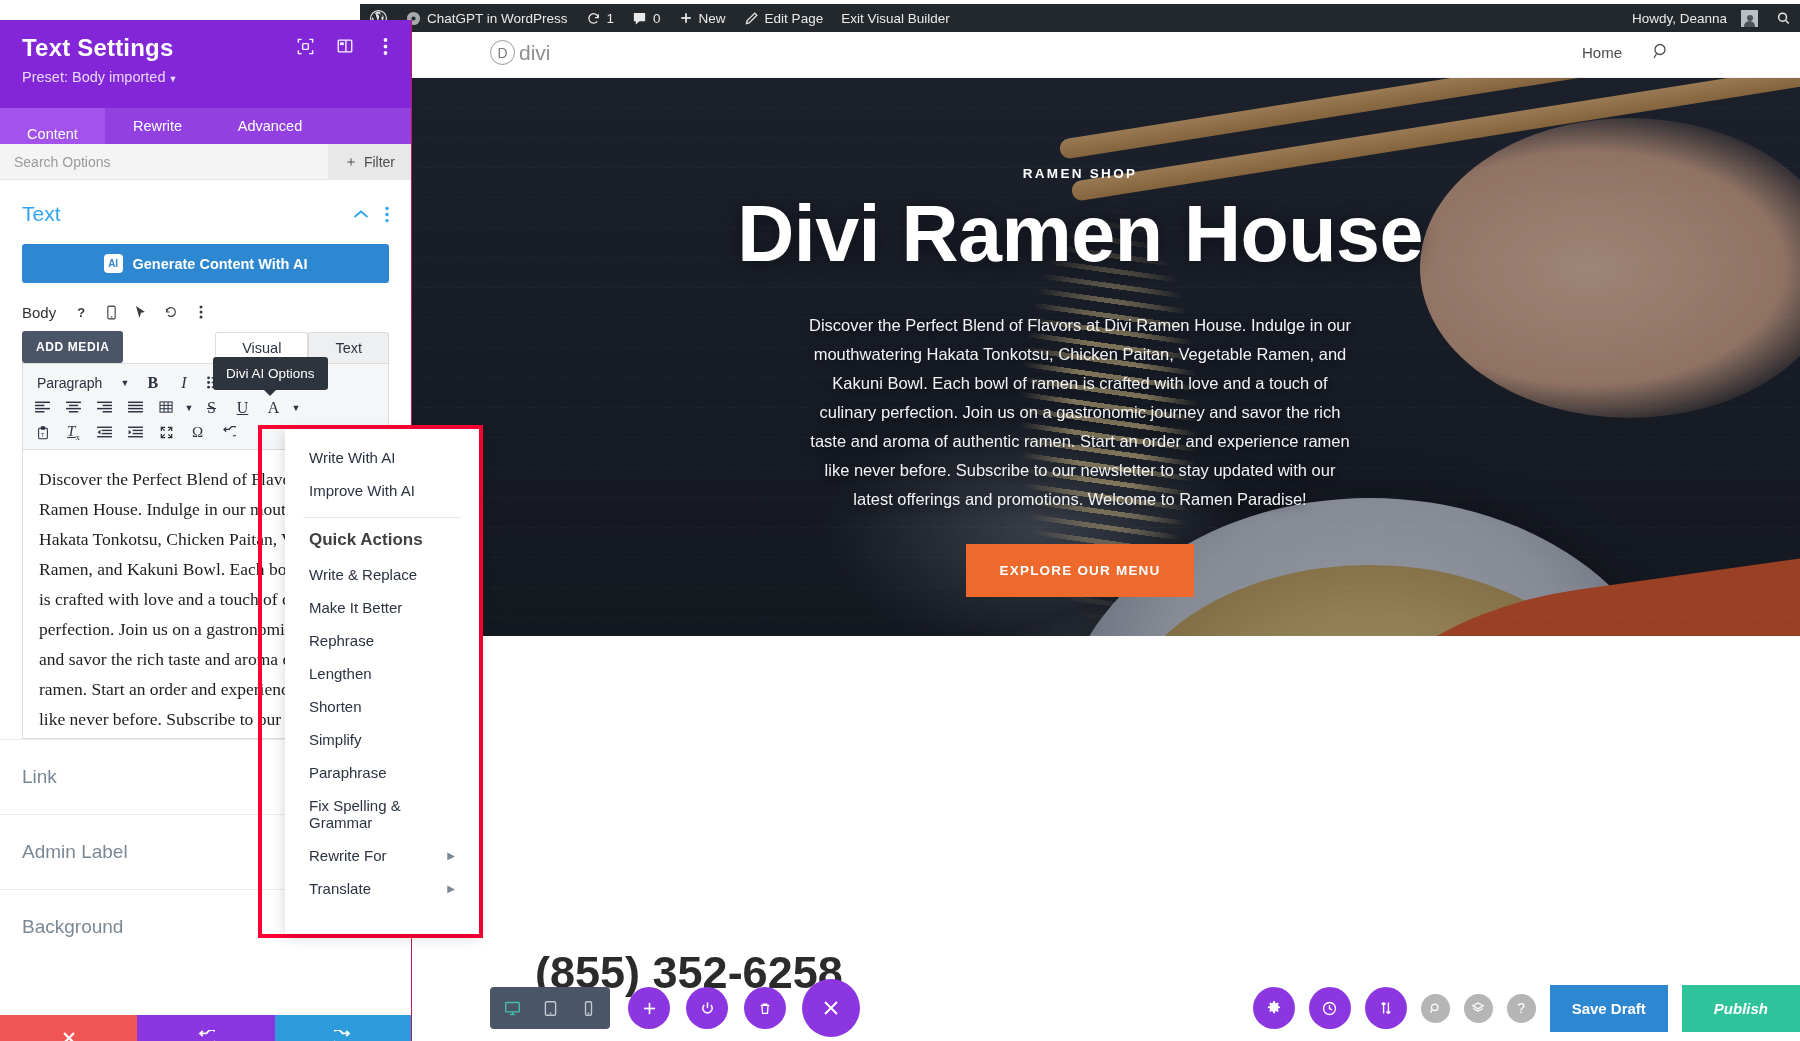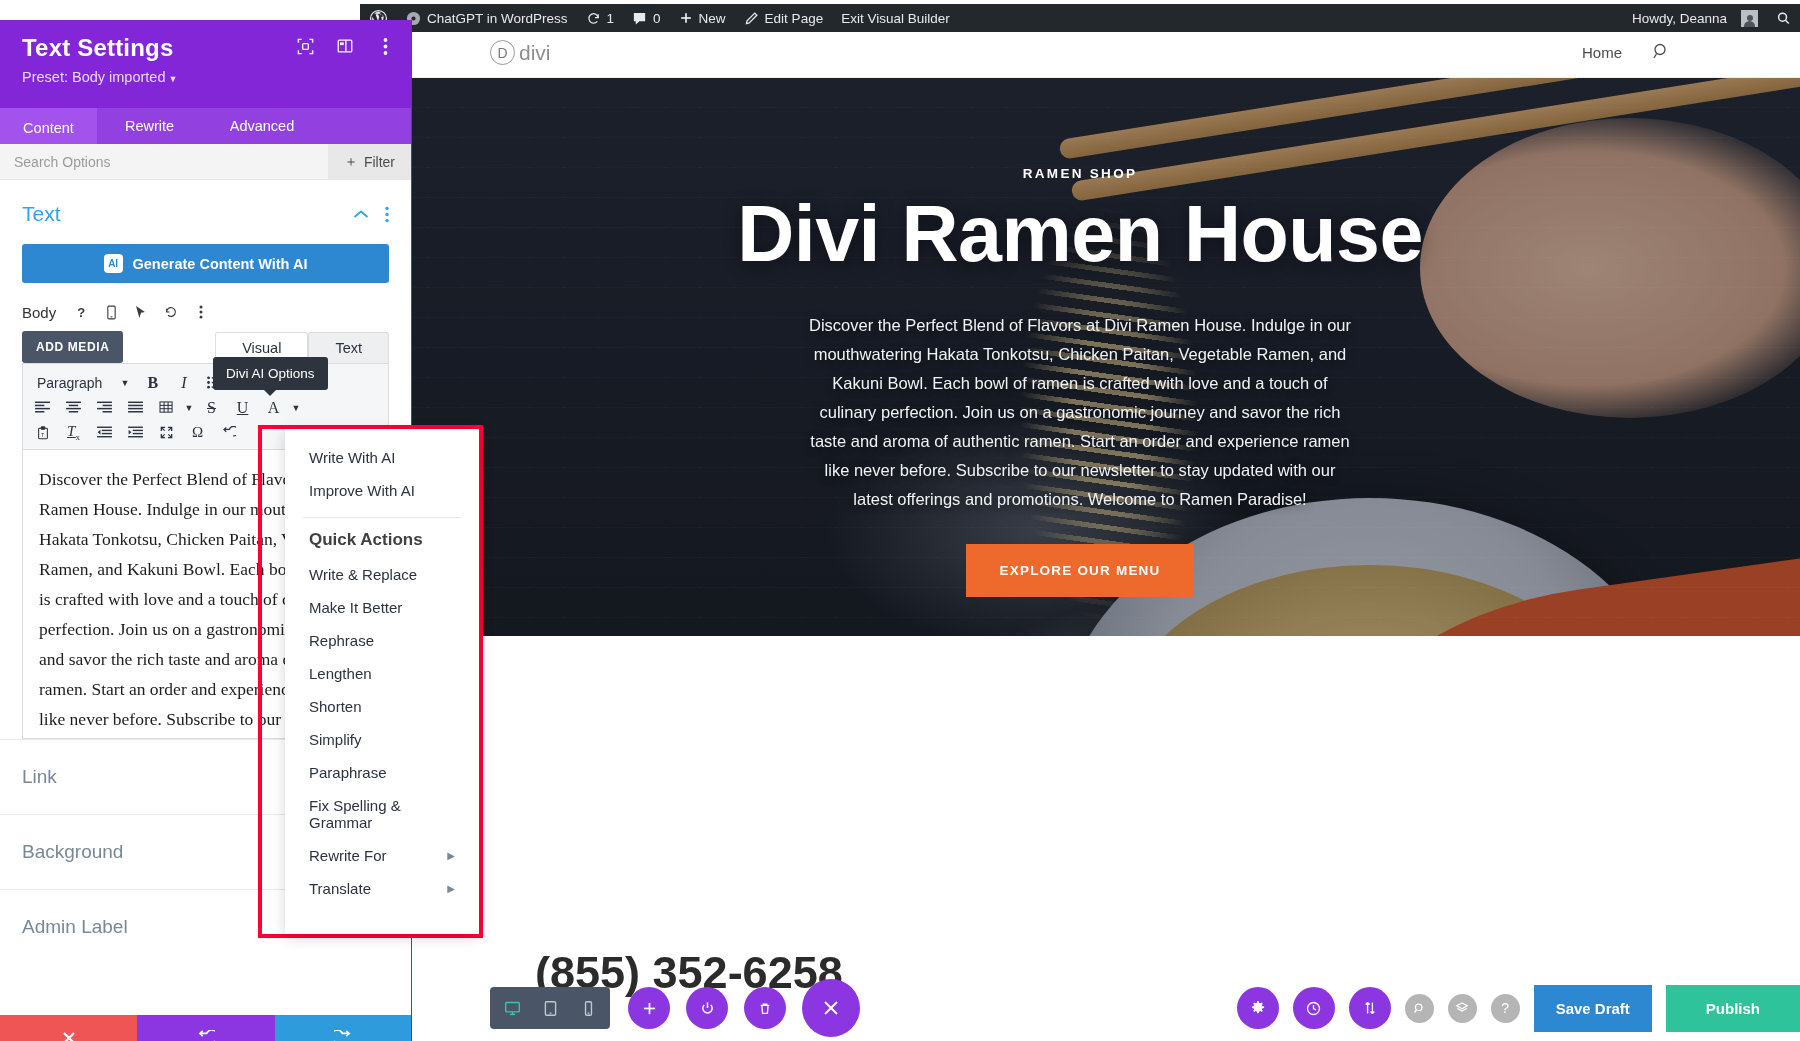--- a/index.html
+++ b/index.html
@@ -46,21 +46,21 @@
 
   .panel-tabs {
     display: flex; background: #9340e0; height: 36px;
   }
   .panel-tab {
     flex: 0 0 auto; padding: 0 24px; height: 36px; line-height: 36px;
     color: #ffffff; font-size: 14.5px; cursor: pointer;
     font-weight: 500;
   }
   .panel-tab.active { background: #a352ec; }
-  .panel-tab:nth-child(1){ width: 97px; text-align:center; padding:2px;}
+  .panel-tab:nth-child(1){ width: 105px; text-align:center; padding:8px;}
   .panel-tab:nth-child(2){ width: 105px; text-align:center; padding:0;}
   .panel-tab:nth-child(3){ width: 120px; text-align:center; padding:0;}
 
   .panel-search {
     display: flex; align-items: center; height: 36px;
     background: #f4f4f4; border-bottom: 1px solid #e6e6e6;
     position: relative;
   }
   .panel-search input {
     border: none; background: transparent; outline: none;
@@ -357,21 +357,21 @@
     background: rgba(120,120,120,.55); color: #fff;
     display: flex; align-items: center; justify-content: center;
     font-size: 14px; cursor: pointer;
   }
   .save-draft {
     background: #2e87d1; color: #fff; font-size: 15px; font-weight: bold;
     padding: 15px 22px; cursor: pointer;
   }
   .publish {
     background: #2ec39a; color: #fff; font-size: 15px; font-weight: bold;
-    padding: 15px 40px; cursor: pointer;
+    padding: 15px 32px; cursor: pointer; font-style: italic;
   }
 
   
   .ai-menu-wrap {
     position: absolute; left: 258px; top: 425px;
     width: 225px; height: 513px;
     border: 4px solid #ff0033; z-index: 70;
     background: transparent;
   }
   .ai-menu {
@@ -846,22 +846,22 @@
           <path d="M8 2.5 2.4 5.3 8 8.1l5.6-2.8z"></path>
             <path d="M2.8 8 8 10.6 13.2 8"></path>
             <path d="M2.8 11 8 13.6 13.2 11"></path>
           <line x1="15.4" y1="12.2" x2="15.4" y2="17.4"></line>
             <line x1="12.8" y1="14.8" x2="18" y2="14.8"></line>
         </svg>
       </div>
     </div>
 
     <div class="accordion-row">Link</div>
+    <div class="accordion-row">Admin Label</div>
     <div class="accordion-row">Background</div>
-    <div class="accordion-row">Admin Label</div>
 
     <div class="panel-footer">
       <div class="pf-btn pf-close">
         <svg width="16" height="16" viewBox="0 0 16 16" stroke="#fff" stroke-width="2.2">
             <line x1="3" y1="3" x2="13" y2="13"></line>
             <line x1="13" y1="3" x2="3" y2="13"></line>
           </svg>
       </div>
       <div class="pf-btn pf-undo">
         <svg width="18" height="17" viewBox="0 0 18 17" fill="none" stroke="#fff" stroke-width="1.8">

